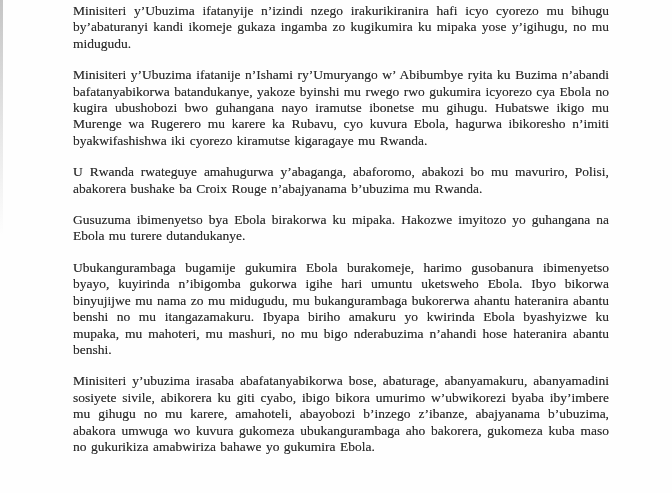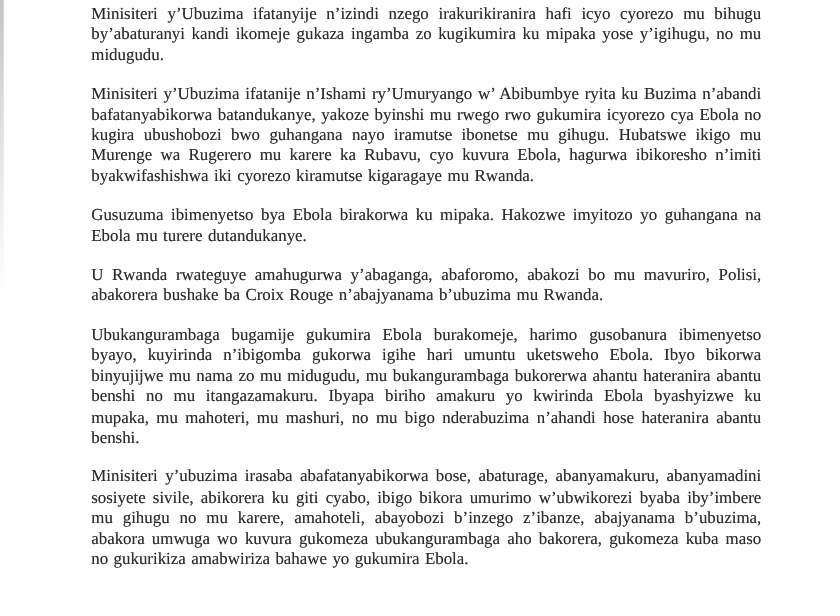--- a/index.html
+++ b/index.html
@@ -49,18 +49,18 @@
   p.doc-para:last-child { margin-bottom: 0; }
 </style>
 </head>
 <body>
 
 <div class="page">
   <div class="scan-edge"></div>
   <div class="doc-text">
     <p class="doc-para">Minisiteri y’Ubuzima ifatanyije n’izindi nzego irakurikiranira hafi icyo cyorezo mu bihugu by’abaturanyi kandi ikomeje gukaza ingamba zo kugikumira ku mipaka yose y’igihugu, no mu midugudu.</p>
     <p class="doc-para">Minisiteri y’Ubuzima ifatanije n’Ishami ry’Umuryango w’ Abibumbye ryita ku Buzima n’abandi bafatanyabikorwa batandukanye, yakoze byinshi mu rwego rwo gukumira icyorezo cya Ebola no kugira ubushobozi bwo guhangana nayo iramutse ibonetse mu gihugu. Hubatswe ikigo mu Murenge wa Rugerero mu karere ka Rubavu, cyo kuvura Ebola, hagurwa ibikoresho n’imiti byakwifashishwa iki cyorezo kiramutse kigaragaye mu Rwanda.</p>
+    <p class="doc-para">U Rwanda rwateguye amahugurwa y’abaganga, abaforomo, abakozi bo mu mavuriro, Polisi, abakorera bushake ba Croix Rouge n’abajyanama b’ubuzima mu Rwanda.</p>
     <p class="doc-para">Gusuzuma ibimenyetso bya Ebola birakorwa ku mipaka. Hakozwe imyitozo yo guhangana na Ebola mu turere dutandukanye.</p>
-    <p class="doc-para">U Rwanda rwateguye amahugurwa y’abaganga, abaforomo, abakozi bo mu mavuriro, Polisi, abakorera bushake ba Croix Rouge n’abajyanama b’ubuzima mu Rwanda.</p>
     <p class="doc-para">Ubukangurambaga bugamije gukumira Ebola burakomeje, harimo gusobanura ibimenyetso byayo, kuyirinda n’ibigomba gukorwa igihe hari umuntu uketsweho Ebola. Ibyo bikorwa binyujijwe mu nama zo mu midugudu, mu bukangurambaga bukorerwa ahantu hateranira abantu benshi no mu itangazamakuru. Ibyapa biriho amakuru yo kwirinda Ebola byashyizwe ku mupaka, mu mahoteri, mu mashuri, no mu bigo nderabuzima n’ahandi hose hateranira abantu benshi.</p>
     <p class="doc-para">Minisiteri y’ubuzima irasaba abafatanyabikorwa bose, abaturage, abanyamakuru, abanyamadini sosiyete sivile, abikorera ku giti cyabo, ibigo bikora umurimo w’ubwikorezi byaba iby’imbere mu gihugu no mu karere, amahoteli, abayobozi b’inzego z’ibanze, abajyanama b’ubuzima, abakora umwuga wo kuvura gukomeza ubukangurambaga aho bakorera, gukomeza kuba maso no gukurikiza amabwiriza bahawe yo gukumira Ebola.</p>
   </div>
 </div>
 
 </body></html>

